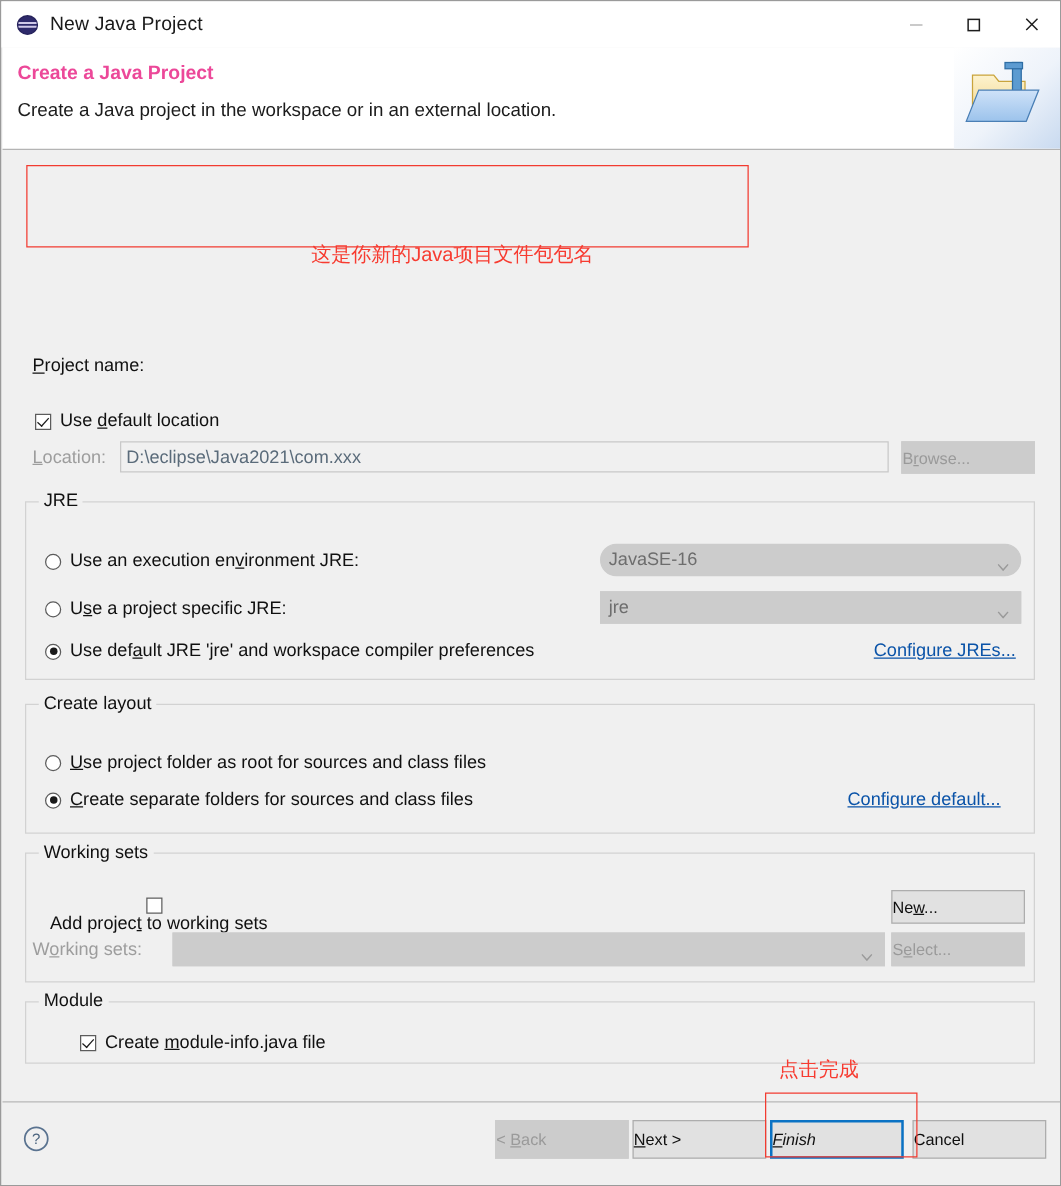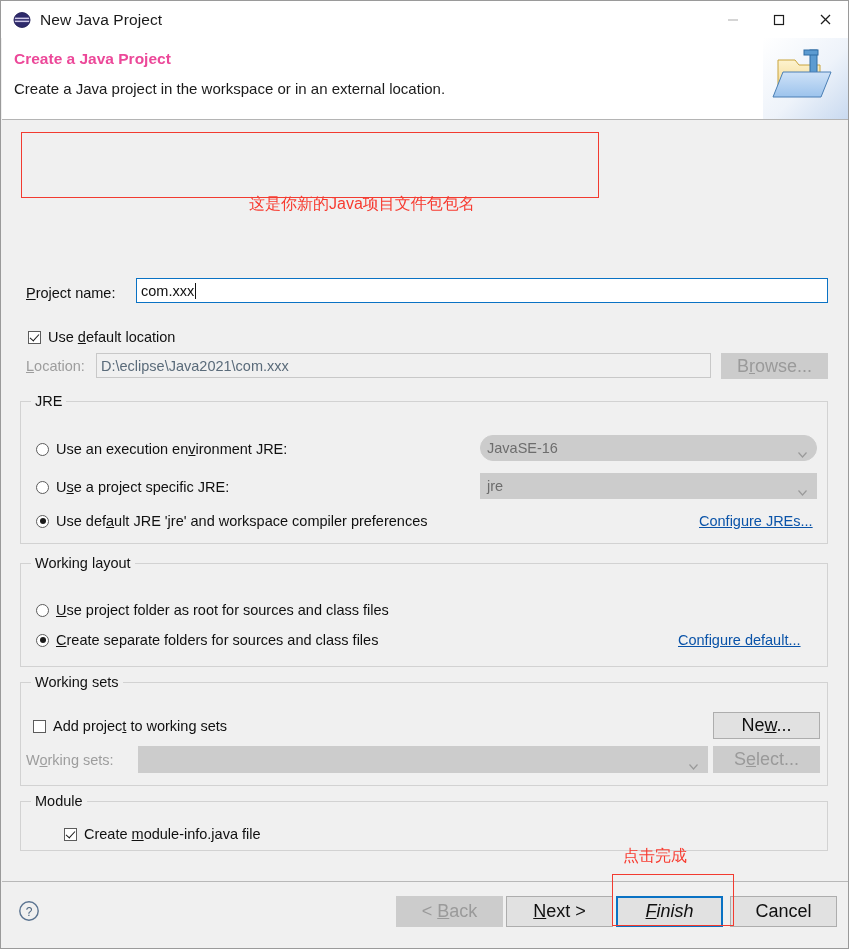--- a/index.html
+++ b/index.html
@@ -122,25 +122,24 @@
     background: #111;
     margin-left: 1px;
   }
 
   
   .btn {
     position: absolute;
     box-sizing: border-box;
     background: #e1e1e1;
     border: 1px solid #adadad;
-    font-size: 18px;
+    font-size: 13px;
     color: #101010;
     display: flex;
     align-items: center;
-    justify-content: center;
     font-family: inherit;
   }
   .btn.dis {
     background: #cccccc;
     border: 1px solid #cccccc;
     color: #9a9a9a;
   }
   .btn.default {
     border: 2px solid #0a72c4;
     background: #e1e1e1;
@@ -323,24 +322,20 @@
         <rect x="47" y="12" width="7" height="26" fill="#5c9bd1" stroke="#2e6da4" stroke-width="1"></rect>
         <rect x="41" y="12" width="14" height="5" fill="#5c9bd1" stroke="#2e6da4" stroke-width="1"></rect>
         <path d="M20 34 h48 l-10 25 H10 Z" fill="url(#fb)" stroke="#4a7fb5" stroke-width="1"></path>
       </svg>
     </div>
   </div>
 
   <div class="body-area">
 
     <span class="lbl" style="position:absolute;left:24px;top:156px;"><u class="mn">P</u>roject name:</span>
-    <div class="textfield focus" style="left:134px;top:149px;width:692px;height:25px;">
-      <span>com.xxx</span>
-        <span class="caret"></span>
-    </div>
 
     <div class="check-row" style="left:26px;top:200px;">
       <span class="checkbox on"></span>
       <span class="lbl rc-label">Use <u class="mn">d</u>efault location</span>
     </div>
 
     <span class="lbl dis" style="position:absolute;left:24px;top:229px;"><u class="mn">L</u>ocation:</span>
     <div class="textfield dis" style="left:94px;top:224px;width:615px;height:25px;">
       <span>D:\eclipse\Java2021\com.xxx</span>
     </div>
@@ -378,38 +373,38 @@
       </span>
     </div>
 
     <div class="radio-row" style="left:34px;top:384px;">
       <span class="radio on"></span>
       <span class="lbl rc-label">Use def<u class="mn">a</u>ult JRE 'jre' and workspace compiler preferences</span>
     </div>
     <a class="link" style="left:697px;top:384px;">Configure JREs...</a>
 
     <div class="group" style="left:18px;top:434px;width:808px;height:104px;">
-      <span class="group-title">Working layout</span>
+      <span class="group-title">Create layout</span>
     </div>
 
     <div class="radio-row" style="left:34px;top:473px;">
       <span class="radio"></span>
       <span class="lbl rc-label"><u class="mn">U</u>se project folder as root for sources and class files</span>
     </div>
     <div class="radio-row" style="left:34px;top:503px;">
       <span class="radio on"></span>
       <span class="lbl rc-label"><u class="mn">C</u>reate separate folders for sources and class files</span>
     </div>
     <a class="link" style="left:676px;top:503px;">Configure default...</a>
 
     <div class="group" style="left:18px;top:553px;width:808px;height:104px;">
       <span class="group-title">Working sets</span>
     </div>
 
-    <div class="check-row" style="left:31px;top:589px;">
+    <div class="check-row" style="left:31px;top:589px;flex-direction:column;">
       <span class="checkbox"></span>
       <span class="lbl rc-label">Add projec<u class="mn">t</u> to working sets</span>
     </div>
     <div class="btn" style="left:711px;top:583px;width:107px;height:27px;">
       <span>Ne<u class="mn">w</u>...</span>
     </div>
 
     <span class="lbl dis" style="position:absolute;left:24px;top:623px;">W<u class="mn">o</u>rking sets:</span>
     <div class="combo" style="left:136px;top:617px;width:570px;height:27px;">
       <span></span>

